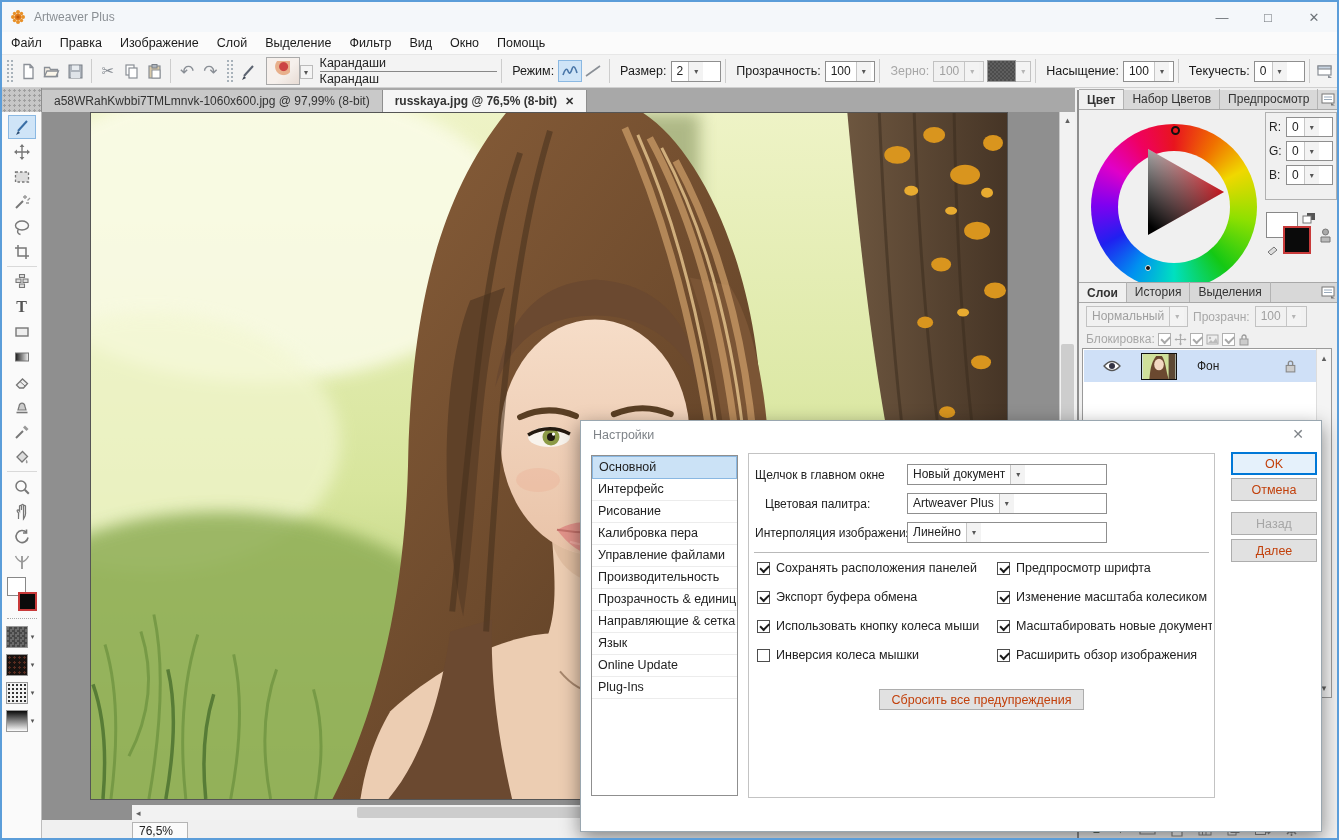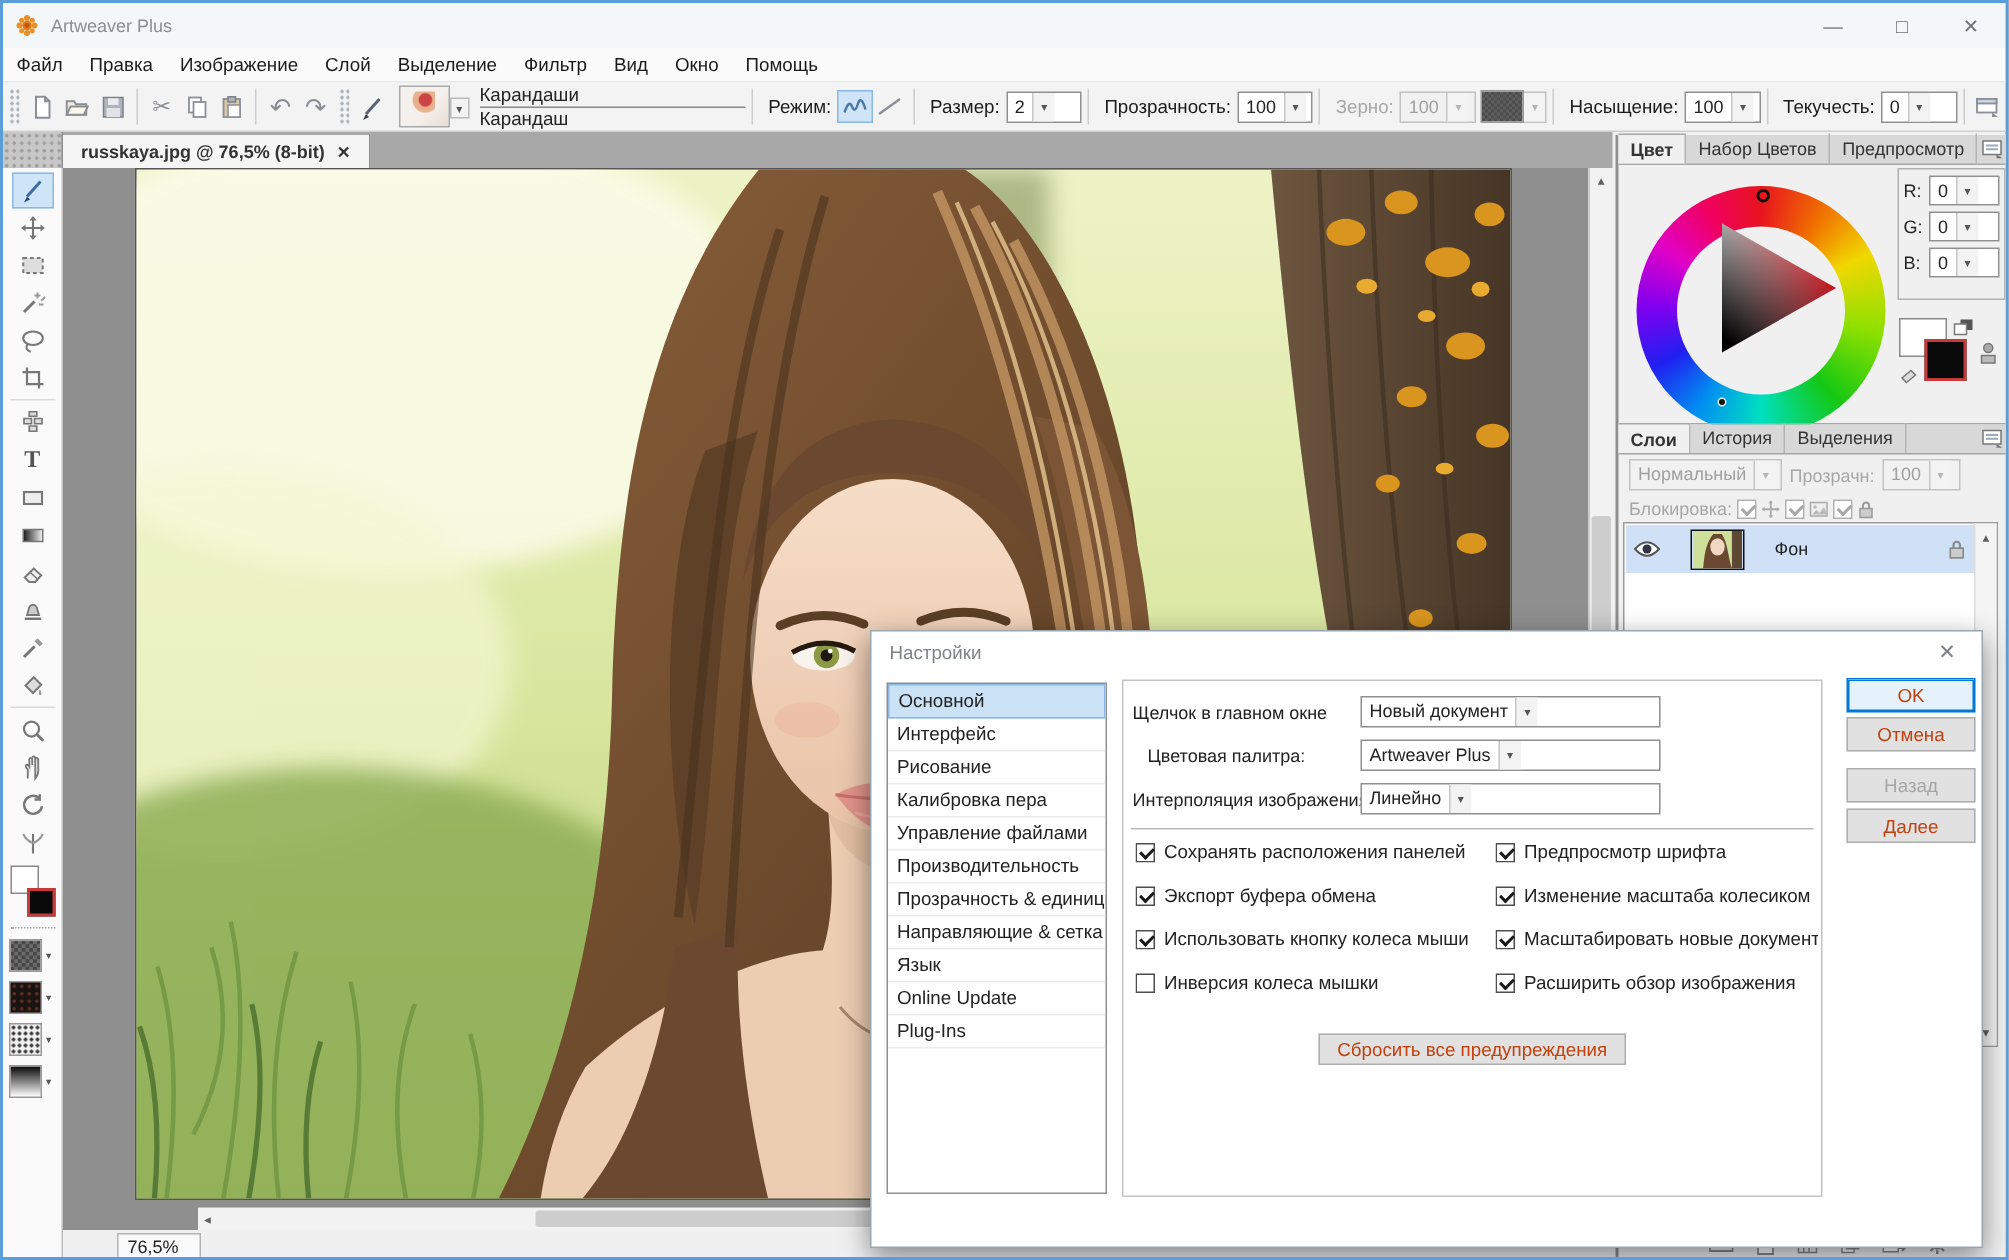--- a/index.html
+++ b/index.html
@@ -93,21 +93,21 @@
 .cswatches .bg{position:absolute;left:17px;top:14px;width:28px;height:28px;background:#0a0a0a;border:2px solid #c83a3a}
 
 .lay-controls{position:absolute;left:0;top:212px;width:100%;height:46px}
 .lockrow{display:flex;align-items:center;gap:3px;margin:5px 0 0 7px;color:#a7a7a7;font-size:12px}
 .cb{display:flex;align-items:center;gap:6px}
 .box{position:relative;width:13px;height:13px;border:1px solid #4d4d4d;background:#fff;flex:none}
 .box.gray{border-color:#b0b0b0}
 .box.checked::after{content:"";position:absolute;left:2px;top:2px;width:7px;height:3.5px;border-left:2px solid #1a1a1a;border-bottom:2px solid #1a1a1a;transform:rotate(-45deg)}
 .box.gray.checked::after{border-color:#a8a8a8}
 .layerlist{position:absolute;left:3px;top:258px;width:250px;height:350px;background:#fff;border:1px solid #9a9a9a}
-.layerrow{position:absolute;left:1px;top:1px;width:232px;height:32px;background:#cfe0f7;display:flex;align-items:center;gap:20px;padding:0 5px}
+.layerrow{position:absolute;left:1px;top:1px;width:232px;height:32px;background:#cfe0f7;display:flex;align-items:center;gap:20px;padding:0 19px}
 .lay-scroll{position:absolute;right:0;top:0;width:15px;height:100%;background:#f4f4f4;border-left:1px solid #ddd}
 .thumb{width:36px;height:27px;border:1px solid #111;flex:none}
 .lay-actions{position:absolute;left:0;top:726px;width:100%;height:26px;display:flex;align-items:center;gap:13px;padding-left:12px;color:#707070}
 
 .dialog{left:578px;top:418px;width:742px;height:412px;background:#fff;border:1px solid #9aa7b0;box-shadow:0 6px 18px rgba(0,0,0,.45)}
 .dlg-title{position:absolute;left:12px;top:7px;color:#7e8388;font-size:12.5px}
 .dlg-close{position:absolute;right:12px;top:5px;color:#7e8388;font-size:14px;width:22px;text-align:center}
 .dlg-list{position:absolute;left:10px;top:34px;width:147px;height:341px;border:1px solid #8f8f8f;background:#fff;overflow:hidden}
 .dlg-li{height:22px;line-height:21px;padding-left:6px;border-bottom:1px solid #ececec;font-size:12.5px;white-space:nowrap;overflow:hidden}
 .dlg-li.sel{background:#cbe2f6;border:1px solid #8ab8e2;height:23px}
@@ -274,20 +274,23 @@
     <svg class="ic" width="18" height="16" viewBox="0 0 18 16">
         <rect x="2" y="3" width="13" height="9" fill="#fff" stroke="#8a8f96" stroke-width="1.2"></rect>
         <rect x="2" y="3" width="13" height="3" fill="#c8d4e2" stroke="#8a8f96" stroke-width="1.2"></rect>
         <path d="M12,12 l4,3 h-4z" fill="#8a8f96"></path>
       </svg>
     </div>
 </div>
 
 <div class="abs tabstrip">
   <div class="tabgrip"></div>
+  <div class="doc-tab">
+    <span>a58WRahKwbbi7TMLmnvk-1060x600.jpg @ 97,99% (8-bit)</span>
+  </div>
   <div class="doc-tab active">
     <span>russkaya.jpg @ 76,5% (8-bit)</span>
     <span class="tab-close">✕</span>
   </div>
 </div>
 
 <div class="abs palette">
   <div class="tool sel">
     <svg class="ic" width="18" height="18" viewBox="0 0 18 18">
         <path d="M5,13 L14,3" stroke="#3a6ea5" stroke-width="2"></path>
@@ -546,21 +549,21 @@
   <div class="vthumb" style="top:232px;height:455px"></div>
 </div>
 
 <div class="abs hscroll">
   <span style="font-size:9px;color:#606060;padding-left:4px">◂</span>
   <div class="hthumb" style="left:225px;width:505px"></div>
   <span style="font-size:9px;color:#606060;margin-left:auto;padding-right:4px">▸</span>
 </div>
 
 <div class="abs statusbar">
-  <div class="status-box" style="margin-left:36px;width:56px">
+  <div class="status-box" style="margin-left:90px;width:56px">
     <span>76,5%</span>
     </div>
 </div>
 
 <div class="abs rpanel">
 
   <div class="ptabs">
     <div class="ptab active">Цвет</div>
     <div class="ptab">Набор Цветов</div>
     <div class="ptab">Предпросмотр</div>

